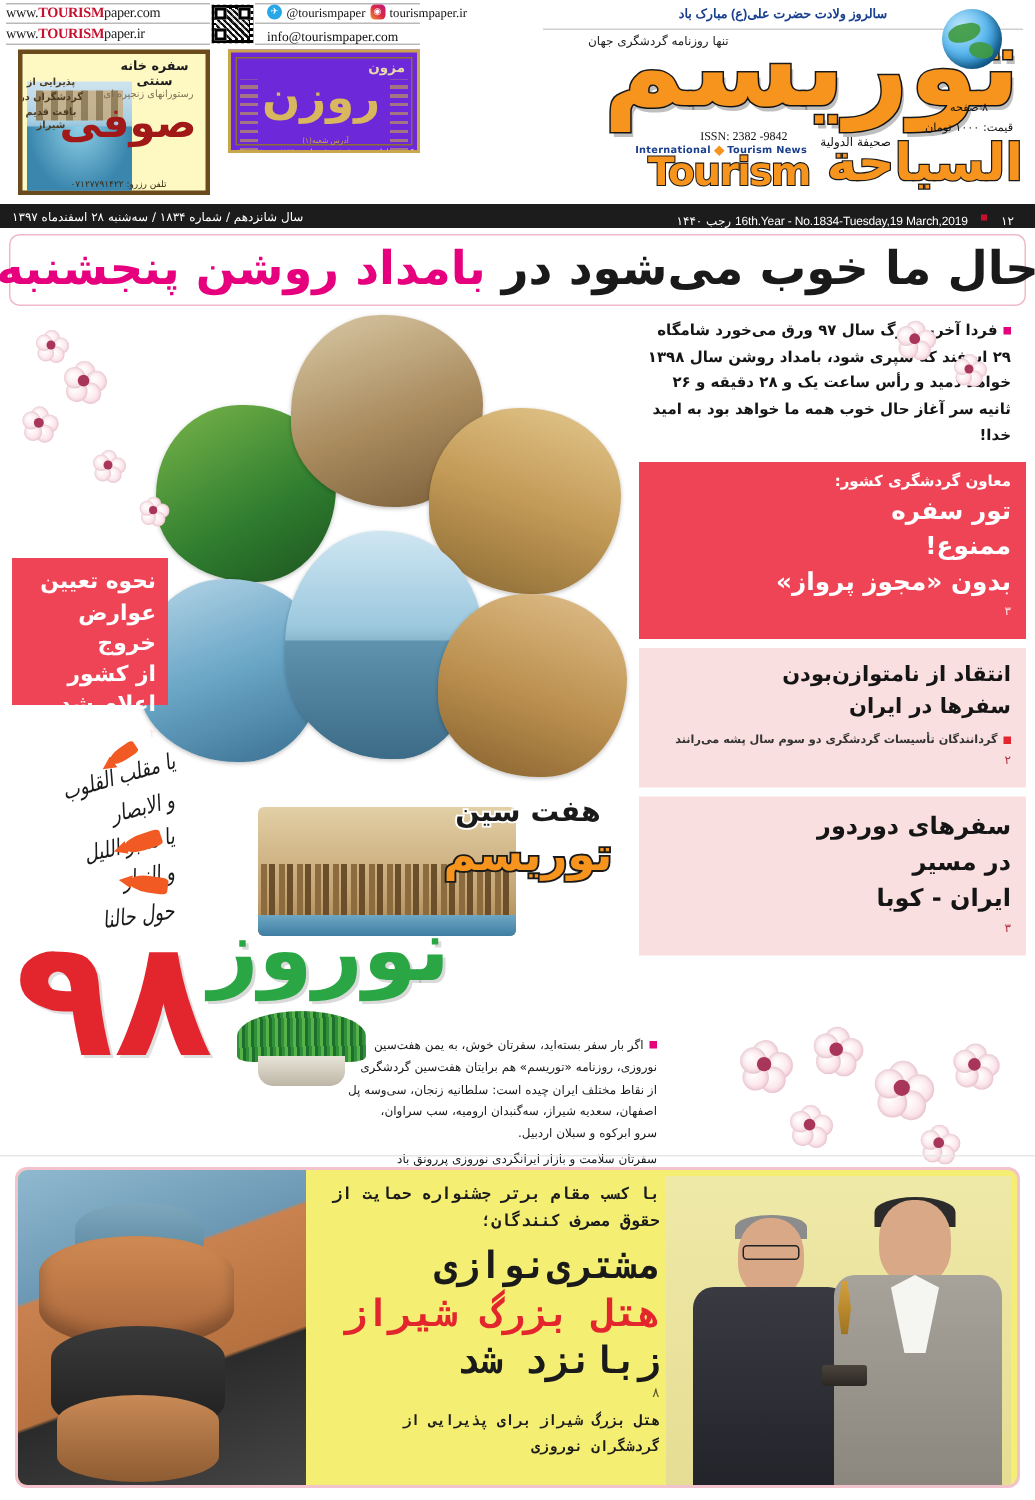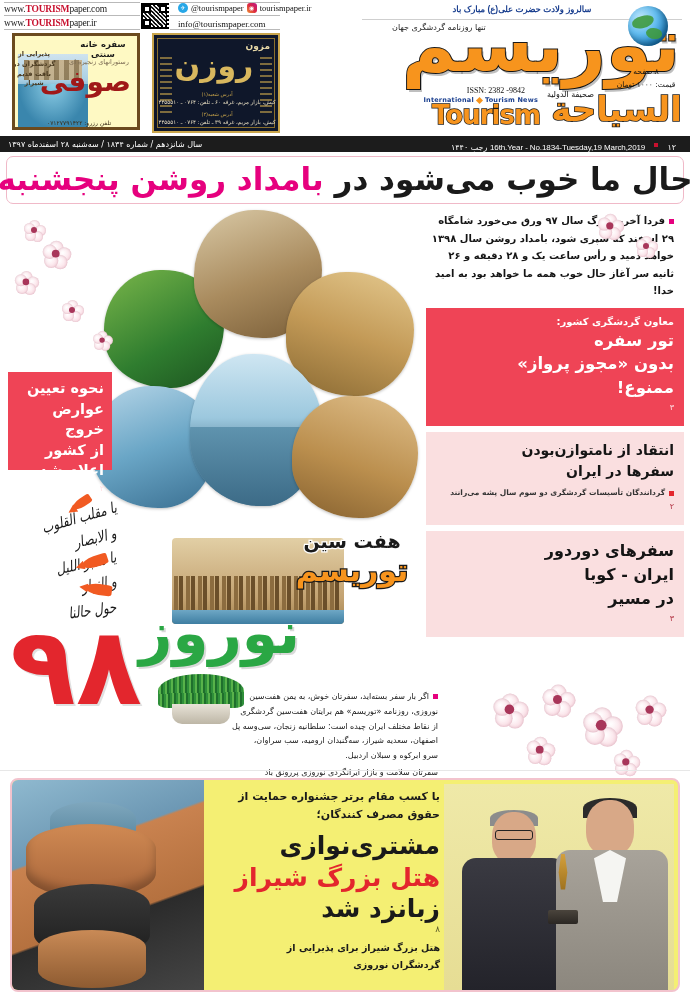--- a/index.html
+++ b/index.html
@@ -157,22 +157,22 @@
   .ad-sofi-sub {
     position:absolute; right:8px; top:22px; width:60px; text-align:center;
     font-size:6.5px; color:#7a6a52; line-height:1.5; direction:rtl;
   }
   .ad-sofi-phone{
     position:absolute; left:2px; bottom:1px; width:124px; text-align:center;
     font-size:6px; color:#3a2d18; direction:rtl;
   }
 
   .ad-mazon {
-    position:absolute; left:152px; top:33px; width:128px; height:100px;
-    border:2px solid #c9a54b; background:#0f172a; overflow:hidden;text-decoration:underline;
+    position:absolute; left:152px; top:33px; width:128px; height:69px;
+    border:2px solid #c9a54b; background:#6d28d9; overflow:hidden;text-decoration:underline;
   }
   .mz-frame{ position:absolute; inset:3px; border:1px solid #8a6f2e; }
   .mz-top { position:absolute; right:8px; top:6px; font-size:9px; color:#e8d9a8;
             font-weight:bold; direction:rtl;}
   .mz-brand{ position:absolute; right:10px; top:16px; width:108px; text-align:center;
              font-size:30px; font-weight:bold; color:#d8b75e; line-height:1; direction:rtl;}
   .mz-addr{ position:absolute; left:4px; width:118px; font-size:5.5px; color:#e6dcc0;
             direction:rtl; text-align:center; line-height:1.5;}
   .mz-addr-lbl{ font-size:5px; color:#c9a54b;}
   .mz-orn{ position:absolute; width:12px; height:60px; top:18px;
@@ -403,21 +403,21 @@
               background:#f5f5f2; clip-path: polygon(50% 0,100% 16%,72% 100%,28% 100%,0 16%); }
   .trophy{
     position:absolute; left:104px; top:70px; width:30px; height:76px;
   }
   .trophy .cup{ position:absolute; left:6px; top:0; width:18px; height:48px;
                 background:linear-gradient(180deg,#d4a03c,#8d6316);
                 clip-path: polygon(40% 0,60% 0,74% 38%,62% 74%,38% 74%,26% 38%); }
   .trophy .base{ position:absolute; left:0; top:56px; width:30px; height:14px;
                  background:linear-gradient(180deg,#4a443c,#2b2723); border-radius:2px; }
   .ba-text{
-    position:absolute; right:238px; top:8px; width:270px; direction:rtl;
+    position:absolute; right:238px; top:8px; width:270px; direction:rtl;font-family:Liberation Mono, monospace;
   }
   .ba-kicker{ font-size:11px; color:#1a1a1a; line-height:1.65; font-weight:bold; }
   .ba-t1{ font-size:25px; font-weight:bold; color:#1a1a1a; line-height:1.25; margin-top:6px; }
   .ba-t2{ font-size:25px; font-weight:bold; color:#e3262d; line-height:1.25; }
   .ba-t3{ font-size:25px; font-weight:bold; color:#1a1a1a; line-height:1.25; }
   .ba-pg{ font-size:9px; color:#5a5a2a; }
   .ba-sub{ margin-top:6px; font-size:9.5px; line-height:1.75; color:#1a1a1a; font-weight:bold; }
   .ba-sub .bullet-sq{ background:#e3262d; }
 
   .bottom-rule{ position:absolute; left:0; top:770px; width:690px; height:1px; background:#e7e7e7;}
@@ -534,38 +534,38 @@
   </div>
 
   <div class="rcol">
     <div class="lead-bullet">
       <span class="bullet-sq"></span><span>فردا آخرین برگ سال ۹۷ ورق می‌خورد شامگاه ۲۹ اسفند که سپری شود، بامداد روشن سال ۱۳۹۸ خواهد دمید و رأس ساعت یک و ۲۸ دقیقه و ۲۶ ثانیه سر آغاز حال خوب همه ما خواهد بود به امید خدا!</span>
     </div>
 
     <div class="news-card card-red" style="margin-top:2px">
       <div class="card-kicker">معاون گردشگری کشور:</div>
       <div class="card-title">تور سفره</div>
+      <div class="card-title">ممنوع!</div>
       <div class="card-title">بدون «مجوز پرواز»</div>
-      <div class="card-title">ممنوع!</div>
       <span class="pagenum pagenum-w">۳</span>
     </div>
 
     <div class="news-card card-pink">
       <div class="card-title-sm">انتقاد از نامتوازن‌بودن</div>
       <div class="card-title-sm">سفرها در ایران</div>
       <div class="card-sub">
         <span class="bullet-sq" style="background:#e3262d"></span><span>گردانندگان تأسیسات گردشگری دو سوم سال پشه می‌رانند</span>
       </div>
       <span class="pagenum">۲</span>
     </div>
 
     <div class="news-card card-pink">
       <div class="card-title-sm" style="font-size:16px">سفرهای دوردور</div>
+      <div class="card-title-sm" style="font-size:16px">در مسیر</div>
       <div class="card-title-sm" style="font-size:16px">ایران - کوبا</div>
-      <div class="card-title-sm" style="font-size:16px">در مسیر</div>
       <span class="pagenum">۳</span>
     </div>
   </div>
 
   <div class="left-red">
     <div class="t">نحوه تعیین</div>
     <div class="t">عوارض خروج</div>
     <div class="t">از کشور</div>
     <div class="t">اعلام شد</div>
     <span class="pagenum pagenum-w">۲</span>

